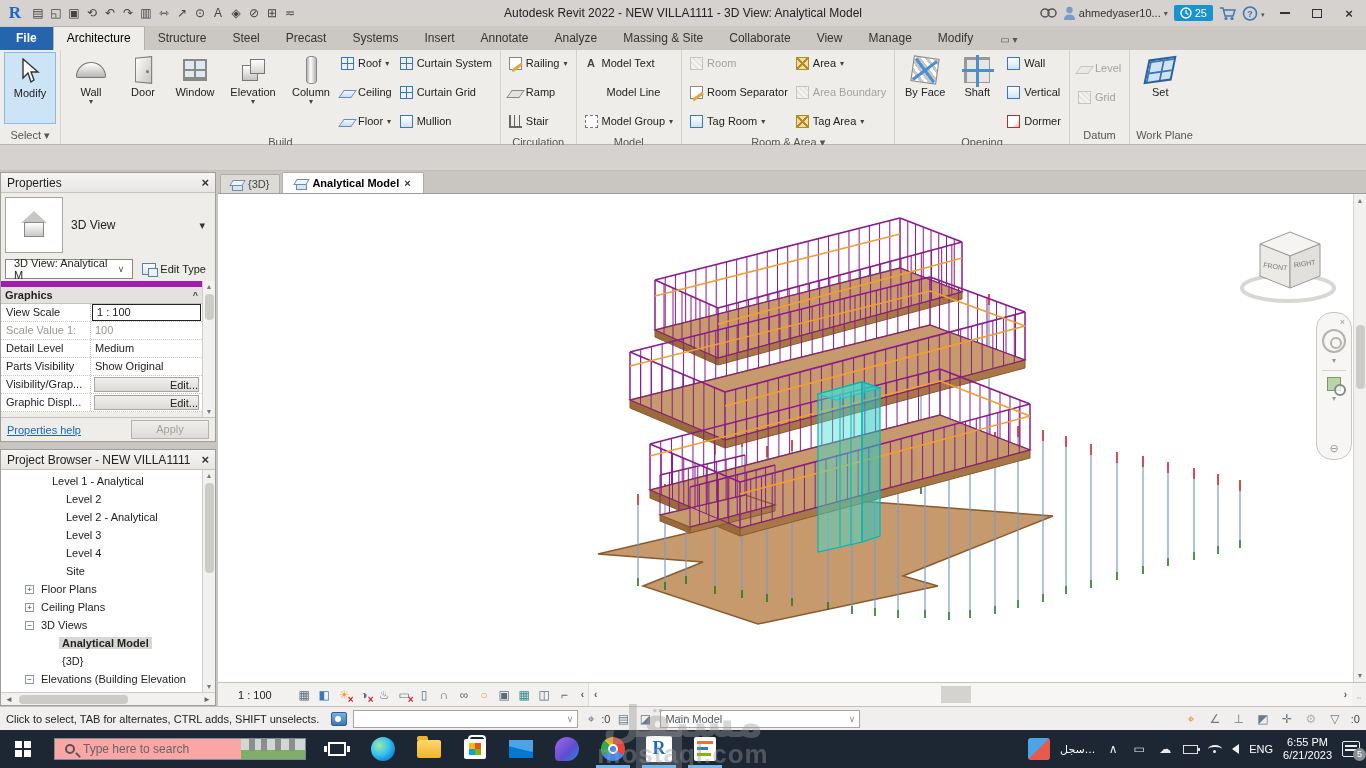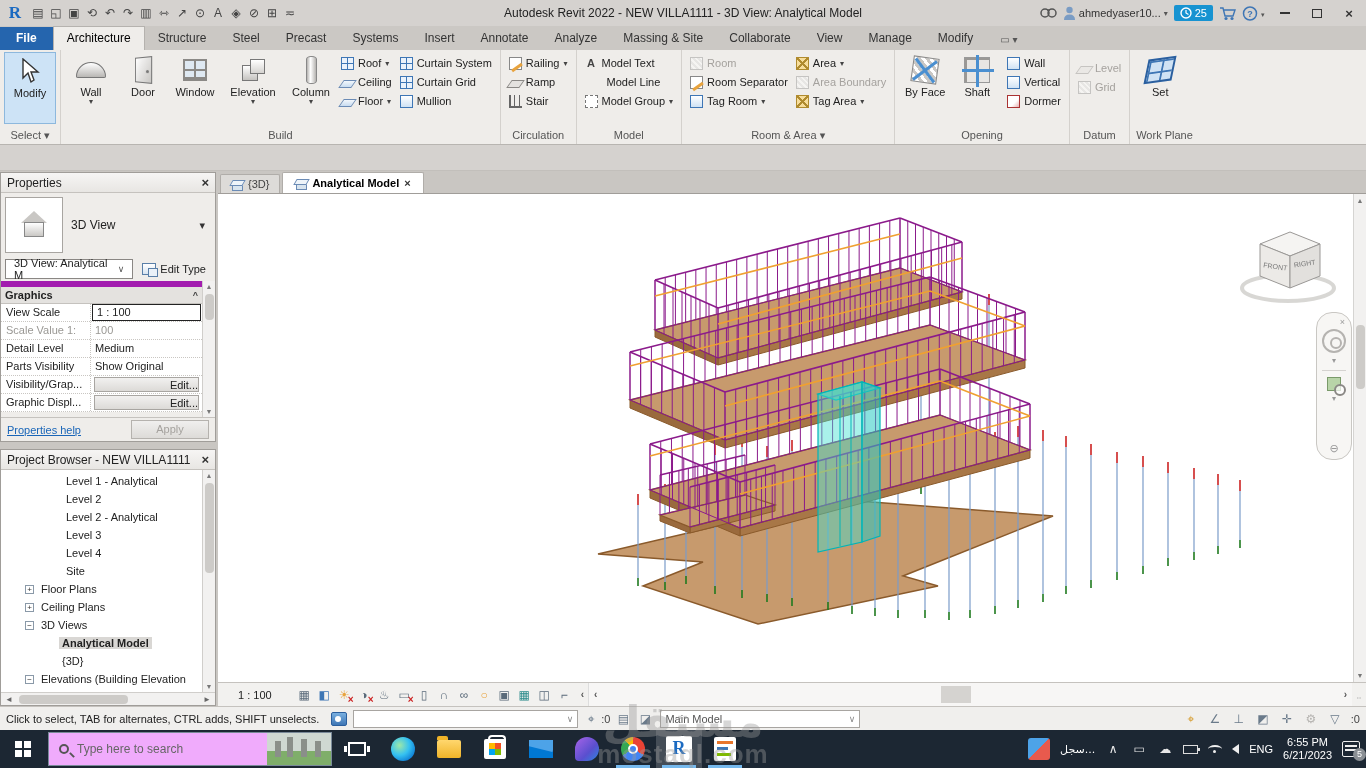--- a/index.html
+++ b/index.html
@@ -30,21 +30,21 @@
 
   
   .ribbon { position:absolute; top:50px; left:0; right:0; height:95px; background:#efedea; border-bottom:1px solid #b8b5b1; display:flex; }
   .rpanel { display:flex; flex-direction:column; border-right:1px solid #d4d1cd; }
   .rpanel-body { flex:1; display:flex; align-items:flex-start; padding:2px 4px; }
   .rpanel-label { height:17px; text-align:center; color:#555; font-size:11px; line-height:16px; white-space:nowrap; padding:0 6px; }
   .bigbtn { width:52px; display:flex; flex-direction:column; align-items:center; padding:2px 1px; cursor:pointer; }
   .bigbtn .lbl { font-size:11px; color:#222; text-align:center; line-height:12px; }
   .bigbtn .caret { font-size:8px; color:#444; line-height:7px; }
   .bigbtn.hl { background:#cde3f6; border:1px solid #8db8dd; }
-  .smallcol { display:flex; flex-direction:column; justify-content:flex-start; gap:3px; padding:3px 4px; }
+  .smallcol { display:flex; flex-direction:column; justify-content:flex-start; gap:13px; padding:3px 4px; }
   .sitem { display:flex; align-items:center; gap:4px; white-space:nowrap; font-size:11px; color:#222; cursor:pointer; height:16px; }
   .sitem .caret { font-size:8px; color:#444; }
   .sitem.dis { color:#a5a29e; }
   .sitem.dis .si { opacity:.4; }
 
   
   .si { display:inline-block; width:13px; height:13px; flex:none; }
   .si-grid { border:1px solid #3e76b5; background:#eaf2fb; background-image:linear-gradient(#3e76b5 1px,transparent 1px),linear-gradient(90deg,#3e76b5 1px,transparent 1px); background-size:6px 6px; background-position:-1px -1px; }
   .si-slab { height:8px!important; margin-top:3px; transform:skewX(-35deg); background:linear-gradient(#f2f7fc,#c8dcf0); border:1px solid #6b8bb5; }
   .si-gslab { height:8px!important; margin-top:3px; transform:skewX(-35deg); background:#e4e2df; border:1px solid #8a8885; }
@@ -189,21 +189,21 @@
   .sb-ico { width:18px; height:16px; display:flex; align-items:center; justify-content:center; font-size:12px; color:#6a7a8a; margin-left:4px; }
   .sb-count { color:#444; margin-left:1px; }
   .sb-right { margin-left:auto; display:flex; align-items:center; gap:6px; }
   .sb-right .sb-ico { margin:0; }
 
   
   .taskbar { position:absolute; left:0; right:0; bottom:0; height:38px; background:#1c2733; display:flex; align-items:stretch; color:#fff; }
   .tb-start { width:46px; display:flex; align-items:center; justify-content:center; }
   .winlogo { width:16px; height:16px; display:grid; grid-template-columns:7px 7px; grid-template-rows:7px 7px; gap:2px; }
   .winlogo span { background:#fff; }
-  .searchbox { width:284px; background:#f0abfc; display:flex; align-items:center; color:#555; position:relative; margin:2px; border:1px solid #7a8a9a; }
+  .searchbox { width:252px; background:#fca5a5; display:flex; align-items:center; color:#555; position:relative; margin:8px; border:1px solid #7a8a9a; }
   .mag { width:10px; height:10px; border:2px solid #555; border-radius:50%; position:relative; margin:0 8px 0 10px; flex:none; }
   .mag::after { content:""; position:absolute; left:8px; top:8px; width:6px; height:2px; background:#555; transform:rotate(45deg); }
   .search-ph { font-size:12px; color:#666; white-space:nowrap; }
   .stonehenge { position:absolute; right:0; top:0; bottom:0; width:64px; background:linear-gradient(#cfd8d2 55%,#7fae6a 55%); overflow:hidden; }
   .stonehenge i { position:absolute; bottom:8px; width:6px; height:16px; background:#8a8f8a; }
   .tb-app { width:46px; display:flex; align-items:center; justify-content:center; position:relative; }
   .tb-app.running::after { content:""; position:absolute; left:6px; right:6px; bottom:0; height:3px; background:#76b9ed; }
   .tb-app.active { background:rgba(255,255,255,.18); }
   .tview { width:18px; height:14px; border:2px solid #fff; position:relative; }
   .tview::before { content:""; position:absolute; left:-6px; top:2px; width:3px; height:6px; background:#fff; }
@@ -625,21 +625,21 @@
         </div>
       </div>
 
       <div class="palette browser">
         <div class="pal-head">
             <span>Project Browser - NEW VILLA1111</span>
             <span class="x">×</span>
           </div>
         <div class="tree">
           <div class="tree-items">
-            <div class="trow" style="padding-left:62px">
+            <div class="trow" style="padding-left:48px">
                 <span class="lbl">Level 1 - Analytical</span>
               </div>
             <div class="trow" style="padding-left:62px">
                 <span class="lbl">Level 2</span>
               </div>
             <div class="trow" style="padding-left:62px">
                 <span class="lbl">Level 2 - Analytical</span>
               </div>
             <div class="trow" style="padding-left:62px">
                 <span class="lbl">Level 3</span>

